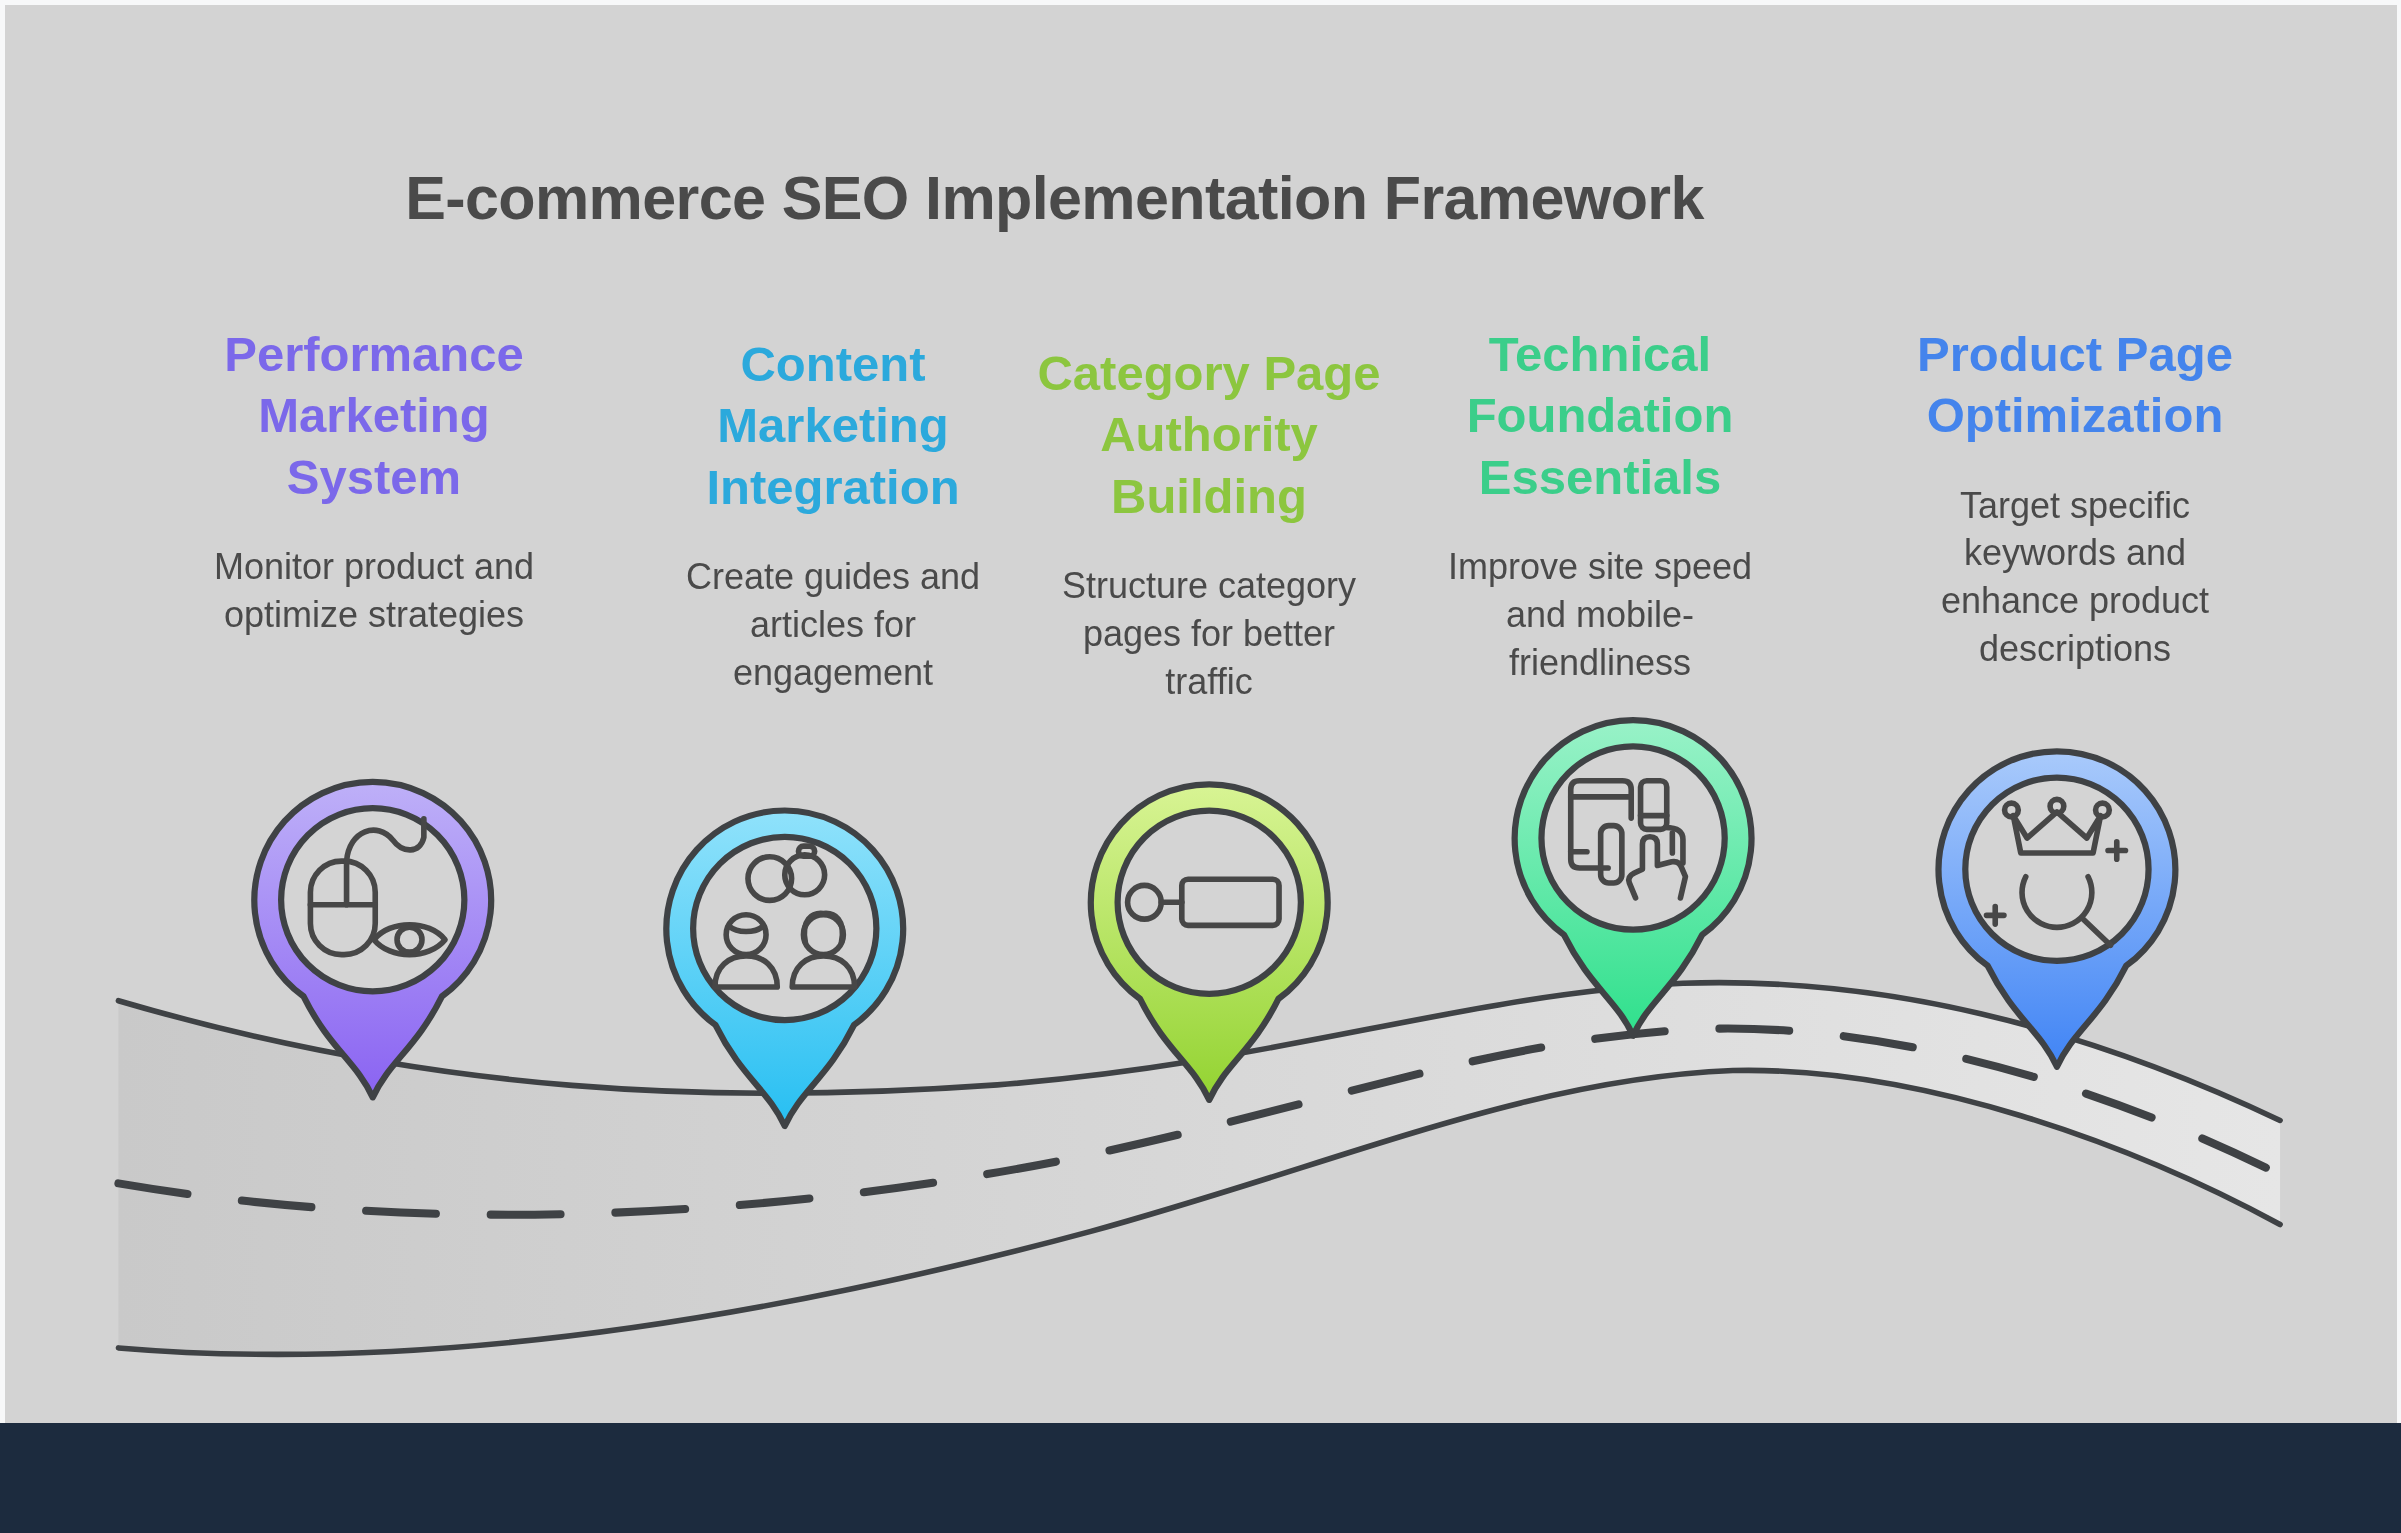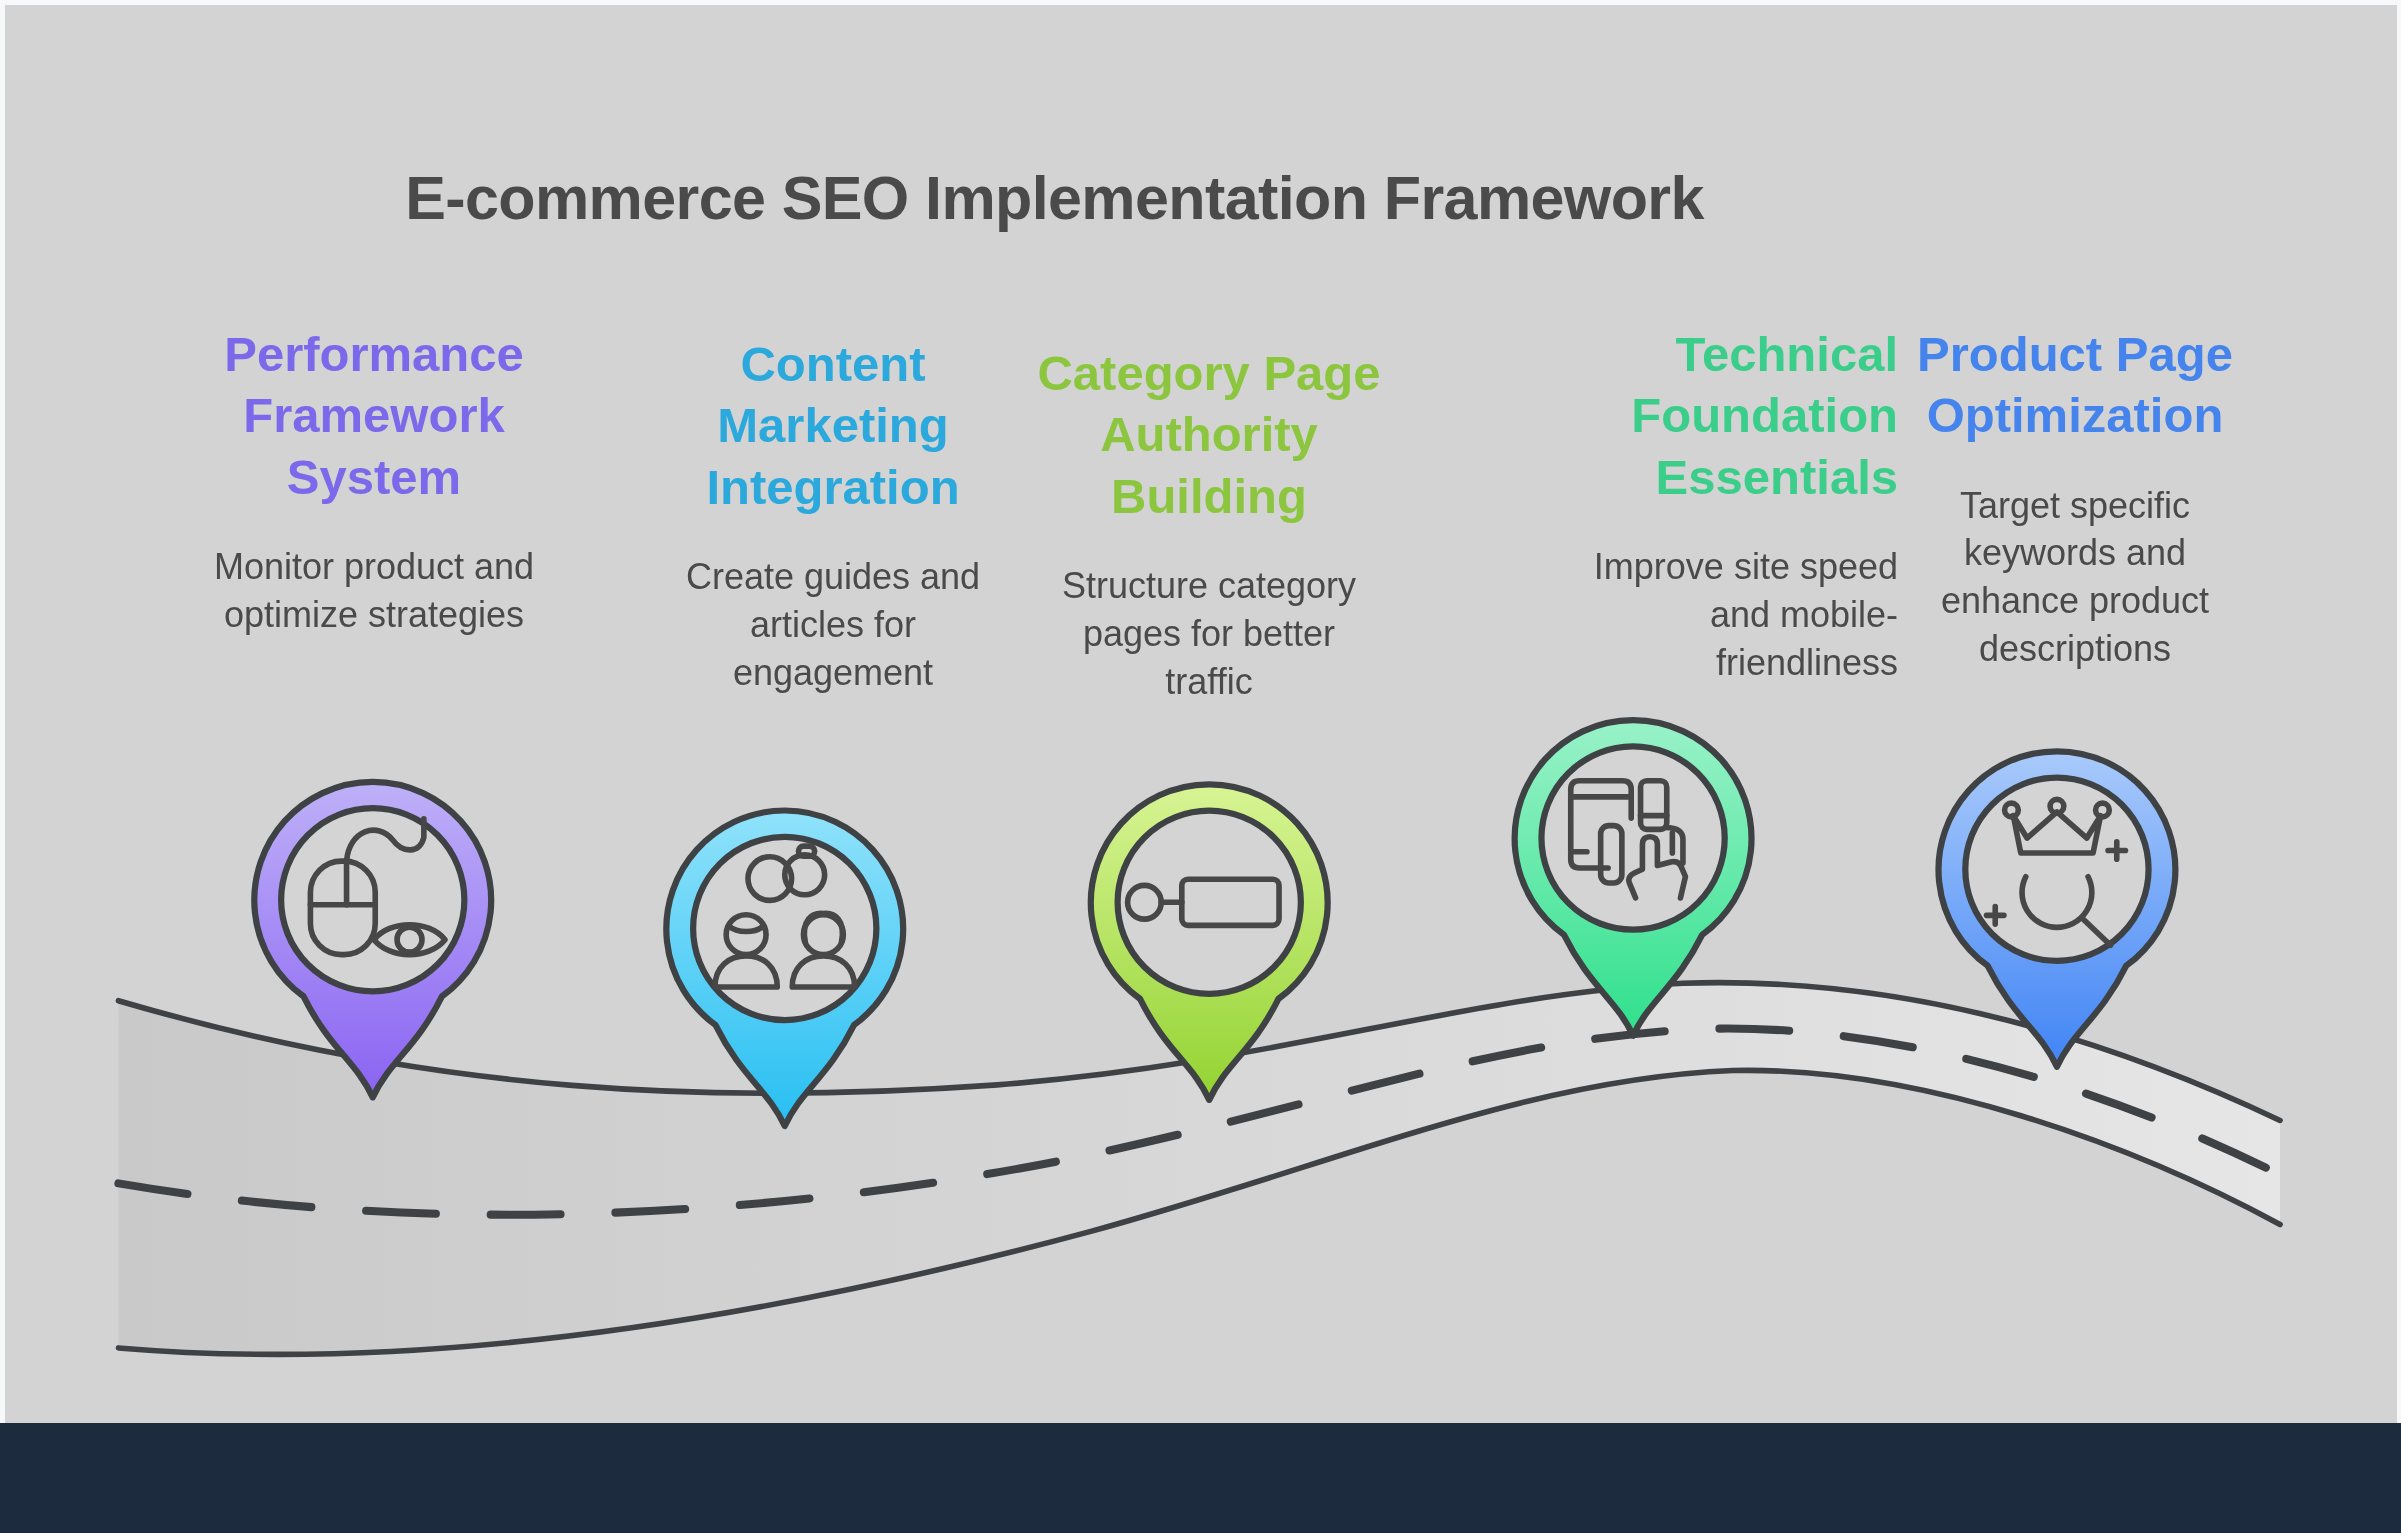--- a/index.html
+++ b/index.html
@@ -23,42 +23,42 @@
   }
   .step h2{
     margin:0 0 35px 0;font-size:49px;line-height:1.25;font-weight:700;
     white-space:pre-line;
   }
   .step p{
     margin:0;font-size:36px;line-height:1.33;font-weight:400;
     color:var(--text,#4a4a4a);white-space:pre-line;
   }
   .step-1{left:156px;} .step-2{left:615px;margin-top:10px;} .step-3{left:991px;}
-  .step-4{left:1462px;text-align:right;} .step-5{left:1857px;}
+  .step-4{left:1382px;} .step-5{left:1857px;}
   .road-fill{fill:url(#roadGrad);stroke:none;}
   .road-edge{fill:none;stroke:var(--outline,#3f4245);stroke-width:9;stroke-linecap:round;}
   .road-dash{fill:none;stroke:var(--outline,#3f4245);stroke-width:13;stroke-dasharray:112 88;stroke-linecap:round;}
   .pin-body{stroke:var(--outline,#3f4245);stroke-width:10;stroke-linejoin:round;}
   .pin-inner{fill:var(--pin-inner,#d4d4d4);stroke:var(--outline,#3f4245);stroke-width:10;}
   .icon{fill:none;stroke:var(--icon,#474747);stroke-width:9;stroke-linecap:round;stroke-linejoin:round;}
   .footer-bar{
     position:absolute;left:0;top:1423px;width:2401px;height:110px;
     background:var(--footer,#1c2b3e);
   }
 </style>
 </head>
 <body style="--frame: #f7f8f9; --canvas: #d3d3d3; --footer: #1c2b3e; --outline: #3f4245; --icon: #474747; --text: #4a4a4a; --title: #4a4a4a; --pin-inner: #d4d4d4;">
 
 <div class="canvas"></div>
 
 <h1 class="page-title">E-commerce SEO Implementation Framework</h1>
 
 <div class="step step-1">
   <h2 style="color: rgb(123, 104, 234);">Performance
-Framework
+Marketing
 System</h2>
   <p>Monitor product and
 optimize strategies</p>
 </div>
 <div class="step step-2">
   <h2 style="color: rgb(43, 169, 220);">Content
 Marketing
 Integration</h2>
   <p>Create guides and
 articles for

